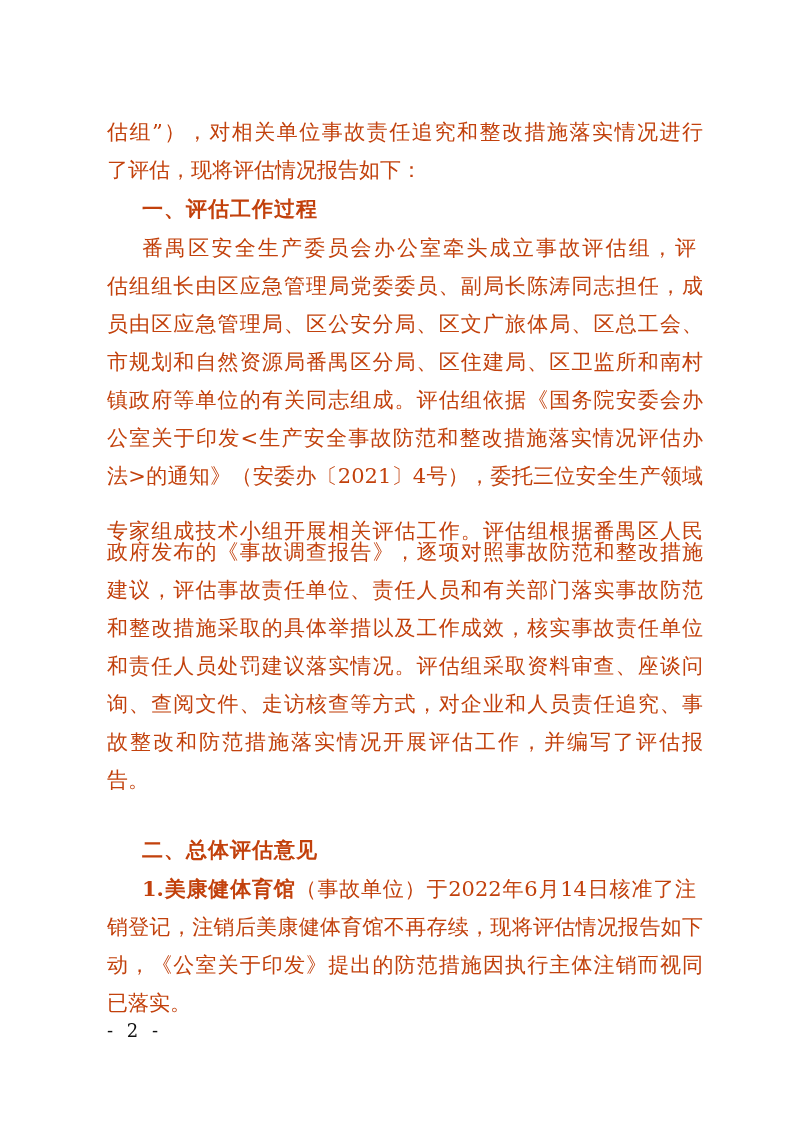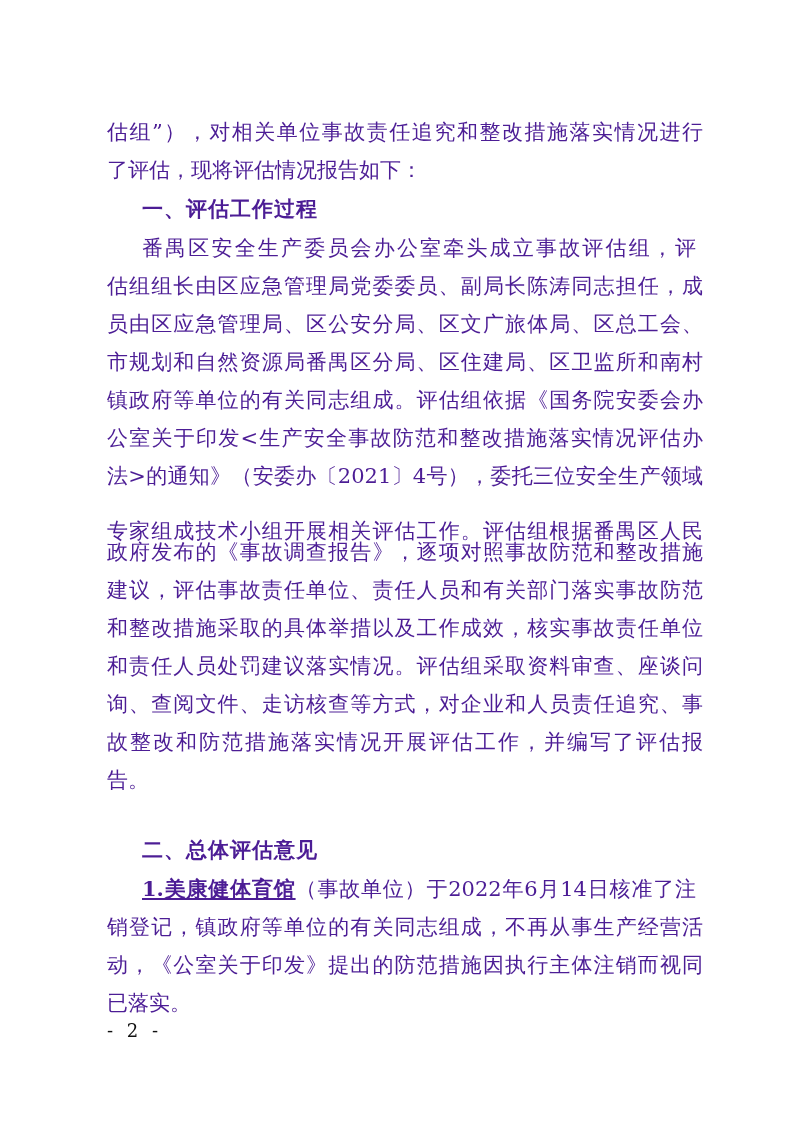--- a/index.html
+++ b/index.html
@@ -6,35 +6,35 @@
   body { width: 794px; height: 1123px; position: relative; overflow: hidden; }
   .page { position: absolute; left: 0; top: 0; width: 794px; height: 1123px; background: #fff; }
   .line {
     position: absolute;
     left: 107px;
     width: 596px;
     height: 38px;
     line-height: 38px;
     font-family: "DejaVu Serif", serif;
     font-size: 21px;
-    color: #4c1d95;
+    color: #c2410c;
     white-space: nowrap;
     text-align: justify;
     text-align-last: justify;
     letter-spacing: 0;
   }
   .line.last { text-align-last: left; }
   .line.indent { left: 142px; width: 554px; }
   .heading {
     font-family: "DejaVu Sans", sans-serif;
     font-weight: bold;
     text-align-last: left;
     letter-spacing: 1px;
   }
-  .bold { font-weight: bold; text-decoration: underline; }
+  .bold { font-weight: bold; }
   .pagenum {
     position: absolute;
     left: 107px;
     top: 1020px;
     font-family: "DejaVu Serif", serif;
     font-size: 18px;
     color: #111;
     letter-spacing: 4px;
   }
 </style>
@@ -55,18 +55,18 @@
   <div class="line" style="top:512px">专家组成技术小组开展相关评估工作。评估组根据番禺区人民</div>
   <div class="line" style="top:533px">政府发布的《事故调查报告》，逐项对照事故防范和整改措施</div>
   <div class="line" style="top:609px">和整改措施采取的具体举措以及工作成效，核实事故责任单位</div>
   <div class="line" style="top:571px">建议，评估事故责任单位、责任人员和有关部门落实事故防范</div>
   <div class="line" style="top:647px">和责任人员处罚建议落实情况。评估组采取资料审查、座谈问</div>
   <div class="line" style="top:685px">询、查阅文件、走访核查等方式，对企业和人员责任追究、事</div>
   <div class="line" style="top:723px">故整改和防范措施落实情况开展评估工作，并编写了评估报</div>
   <div class="line last" style="top:761px">告。</div>
   <div class="line indent heading" style="top:831px">二、总体评估意见</div>
   <div class="line indent" style="top:870px"><span class="bold">1.美康健体育馆</span><span>（事故单位）于2022年6月14日核准了注</span></div>
-  <div class="line" style="top:908px">销登记，镇政府等单位的有关同志组成，不再从事生产经营活</div>
+  <div class="line" style="top:908px">销登记，注销后美康健体育馆不再存续，现将评估情况报告如下</div>
   <div class="line" style="top:946px">动，《公室关于印发》提出的防范措施因执行主体注销而视同</div>
   <div class="line last" style="top:984px">已落实。</div>
 
   <div class="pagenum">- 2 -</div>
 </div>
 
 </body></html>

